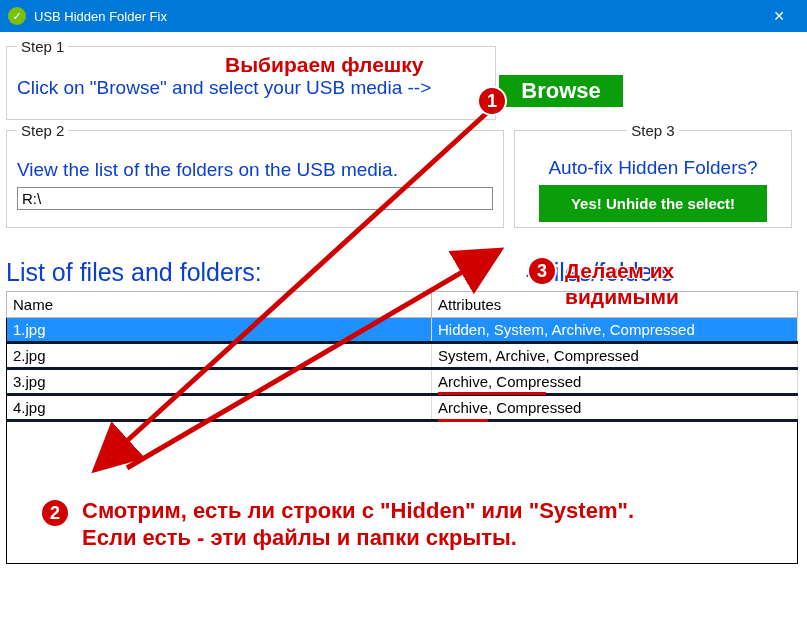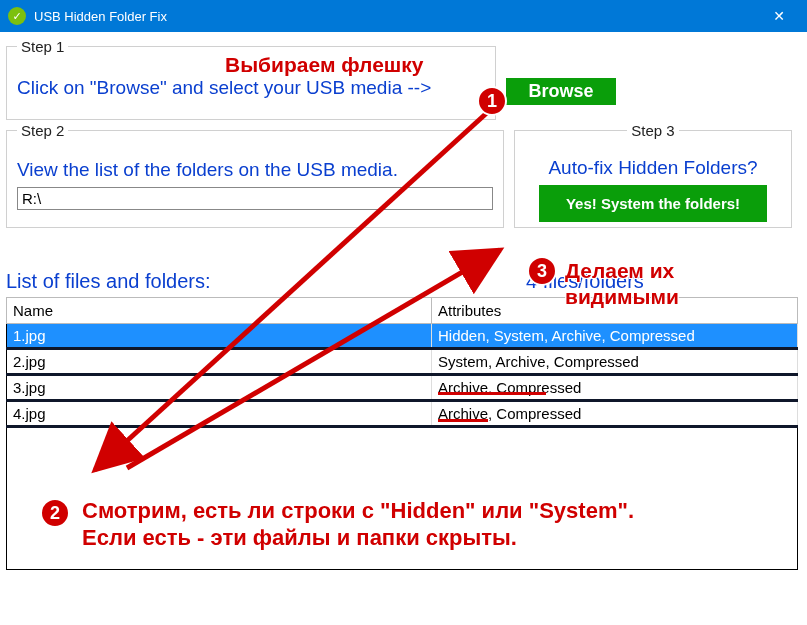--- a/index.html
+++ b/index.html
@@ -70,21 +70,21 @@
       display: flex;
       align-items: center;
       justify-content: center;
       border: none;
       padding-top: 24px;
     }
     .btn-green {
       background: #0a9e0a;
       color: #fff;
       border: none;
-      font-size: 18px;
+      font-size: 22px;
       font-weight: bold;
       padding: 3px 22px;
       cursor: pointer;
     }
     .row2 {
       display: flex;
       gap: 10px;
       margin-top: 2px;
     }
     .step2 {
@@ -114,23 +114,23 @@
       font-size: 19px;
       margin-bottom: 6px;
     }
     .step3 .btn-green {
       padding: 10px 14px;
       font-size: 15px;
       width: 228px;
     }
     .listlabels {
       display: flex;
-      margin-top: 42px;
-      color: #0a3fcf;
-      font-size: 20px;
+      margin-top: 30px;
+      color: #0a3fcf;
+      font-size: 25px;
     }
     .listlabels .ll1 { width: 520px; }
     table.files {
       width: 792px;
       border: 1px solid #000;
       border-collapse: collapse;
       margin-top: 4px;
     }
     table.files th {
       background: #fff;
@@ -211,21 +211,21 @@
 
   <div class="row2">
     <fieldset class="step2">
       <legend>Step 2</legend>
       <div class="instr">View the list of the folders on the USB media.</div>
       <input type="text" value="R:\" style="">
     </fieldset>
     <fieldset class="step3">
       <legend>Step 3</legend>
       <div class="q">Auto-fix Hidden Folders?</div>
-      <button class="btn-green">Yes! System the folders!</button>
+      <button class="btn-green">Yes! Unhide the select!</button>
     </fieldset>
   </div>
 
   <div class="listlabels">
     <div class="ll1">List of files and folders:</div>
     <div>4 files/folders</div>
   </div>
 
   <table class="files">
     <thead>

